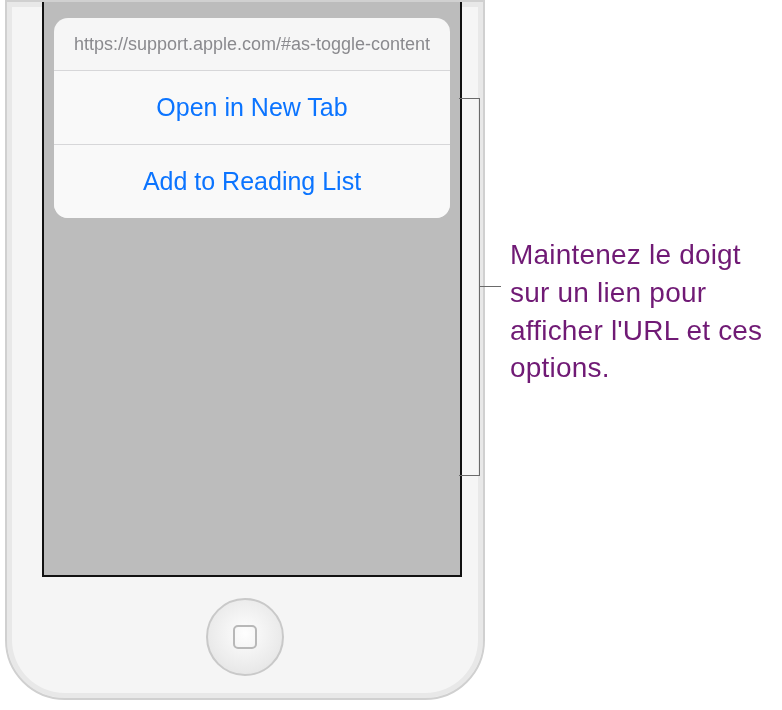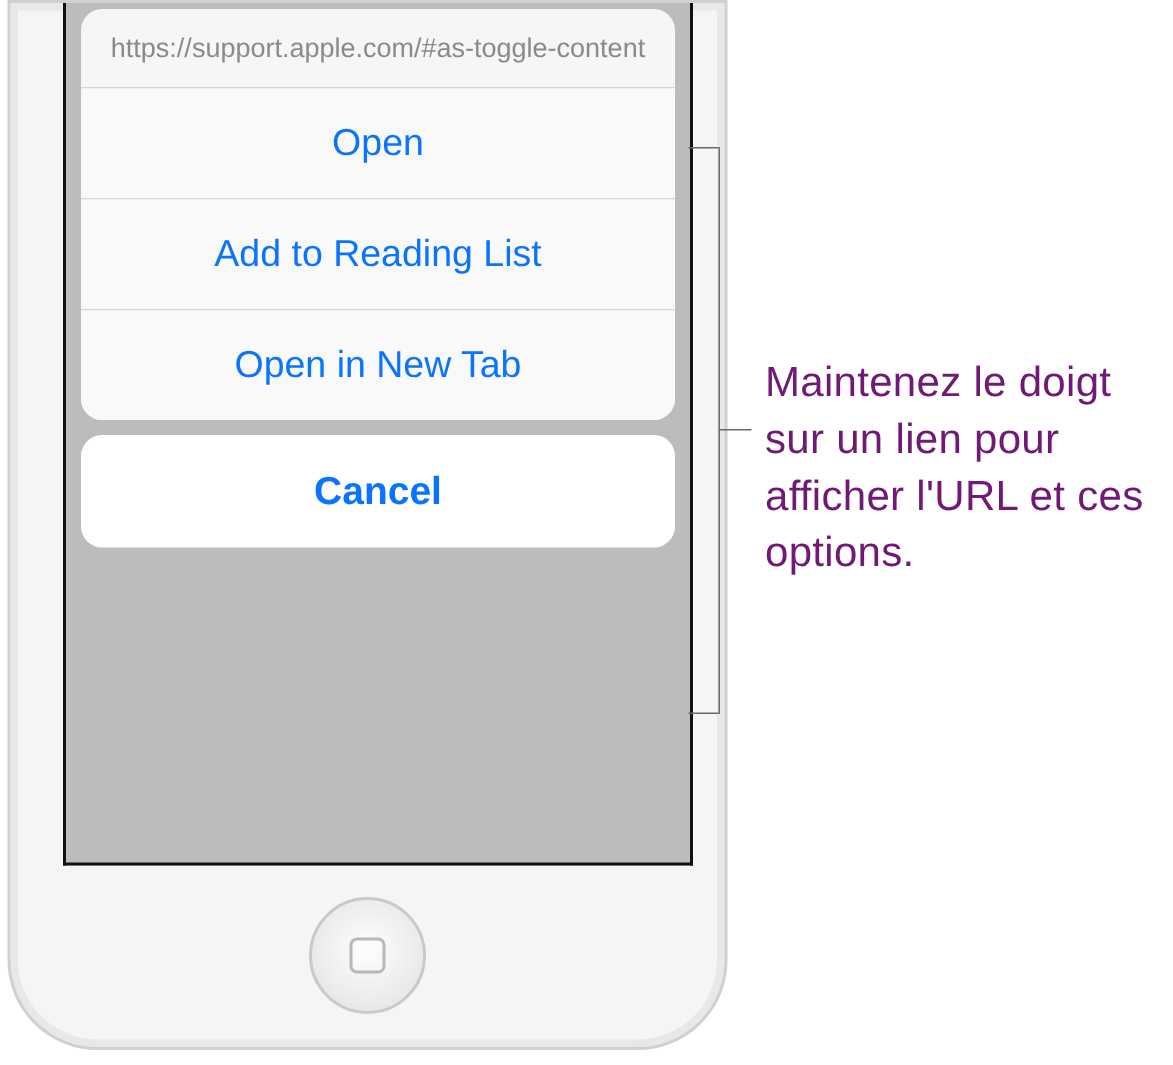--- a/index.html
+++ b/index.html
@@ -42,21 +42,21 @@
       height: 575px;
       background: #bcbcbc;
       border: 2px solid #111;
       border-top: none;
       overflow: hidden;
     }
     .action-sheet {
       position: absolute;
       left: 10px;
       right: 10px;
-      top: 4px;
+      top: 16px;
     }
     .menu-group {
       background: rgba(248,248,248,0.96);
       border-radius: 14px;
       overflow: hidden;
       margin-bottom: 10px;
     }
     .url-header {
       text-align: center;
       padding: 14px 12px 14px 12px;
@@ -166,26 +166,22 @@
   </style>
 </head>
 <body>
 
 <div class="phone-frame">
   <div class="phone-body">
     <div class="screen">
       <div class="action-sheet">
         <div class="menu-group">
           <div class="url-header">https://support.apple.com/#as-toggle-content</div>
-          <div class="menu-item">Open</div>
+          <div class="menu-item">Open in New Tab</div>
           <div class="menu-item">Add to Reading List</div>
-          <div class="menu-item">Open in New Tab</div>
-        </div>
-        <div class="cancel-group">
-          <div class="cancel-item">Cancel</div>
         </div>
       </div>
     </div>
     <div class="home-button">
       <div class="home-button-inner"></div>
     </div>
   </div>
 </div>
 
 <div class="callout-leader">

